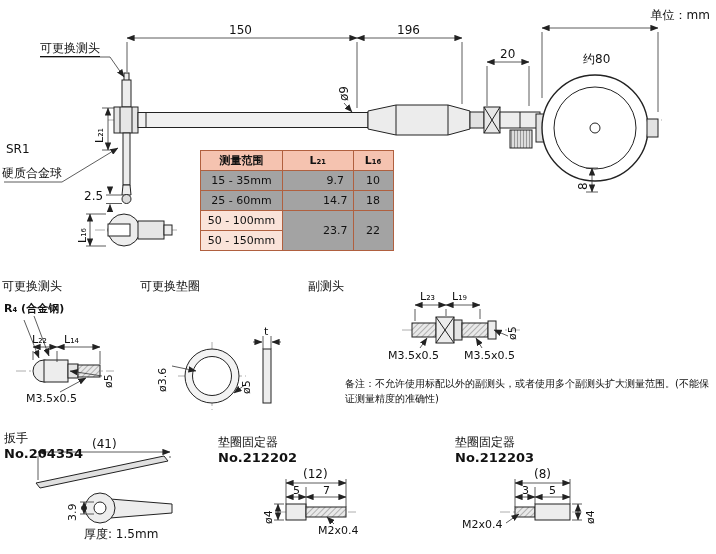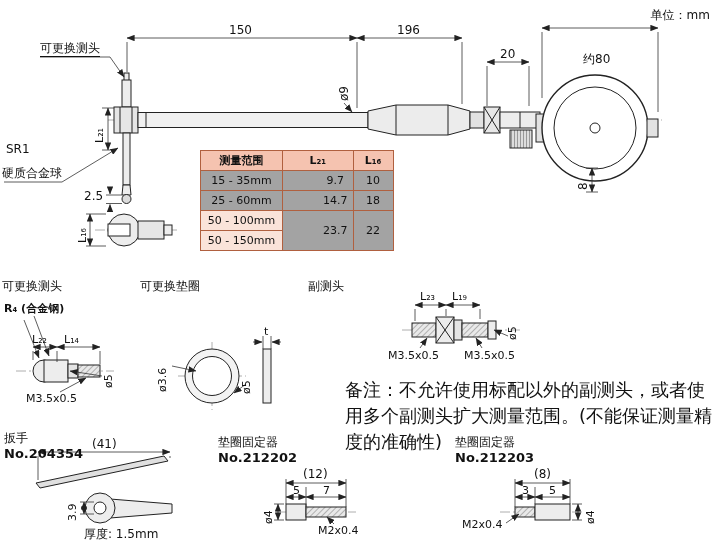--- a/index.html
+++ b/index.html
@@ -7,21 +7,21 @@
   body {
     position:relative; background:#ffffff; overflow:hidden;
     font-family:"DejaVu Sans", sans-serif; color:#111;
   }
   svg.linework { position:absolute; left:0; top:0; }
   .lbl { position:absolute; font-size:12px; line-height:1.2; white-space:nowrap; color:#111; }
   .sm  { font-size:11px; }
   .vert { transform:rotate(-90deg); transform-origin:0 0; }
   .bold { font-weight:bold; font-size:13px; }
   .ul { border-bottom:1px solid #111; padding-bottom:1px; }
-  .note { position:absolute; left:345px; top:377px; width:368px; font-size:18px; line-height:1.45; white-space:normal; }
+  .note { position:absolute; left:345px; top:377px; width:368px; font-size:10px; line-height:1.45; white-space:normal; }
   table.mtable {
     position:absolute; left:200px; top:150px; border-collapse:collapse;
     font-size:11px; background:#a3a3a3;
   }
   table.mtable th, table.mtable td {
     border:1px solid #b0603f; padding:1px 5px; text-align:center; height:20px;
   }
   table.mtable th { background:#f5c3b0; font-weight:bold; }
   table.mtable td:first-child { width:82px; }
   table.mtable td:nth-child(2) { width:44px;padding-left:40px; }

